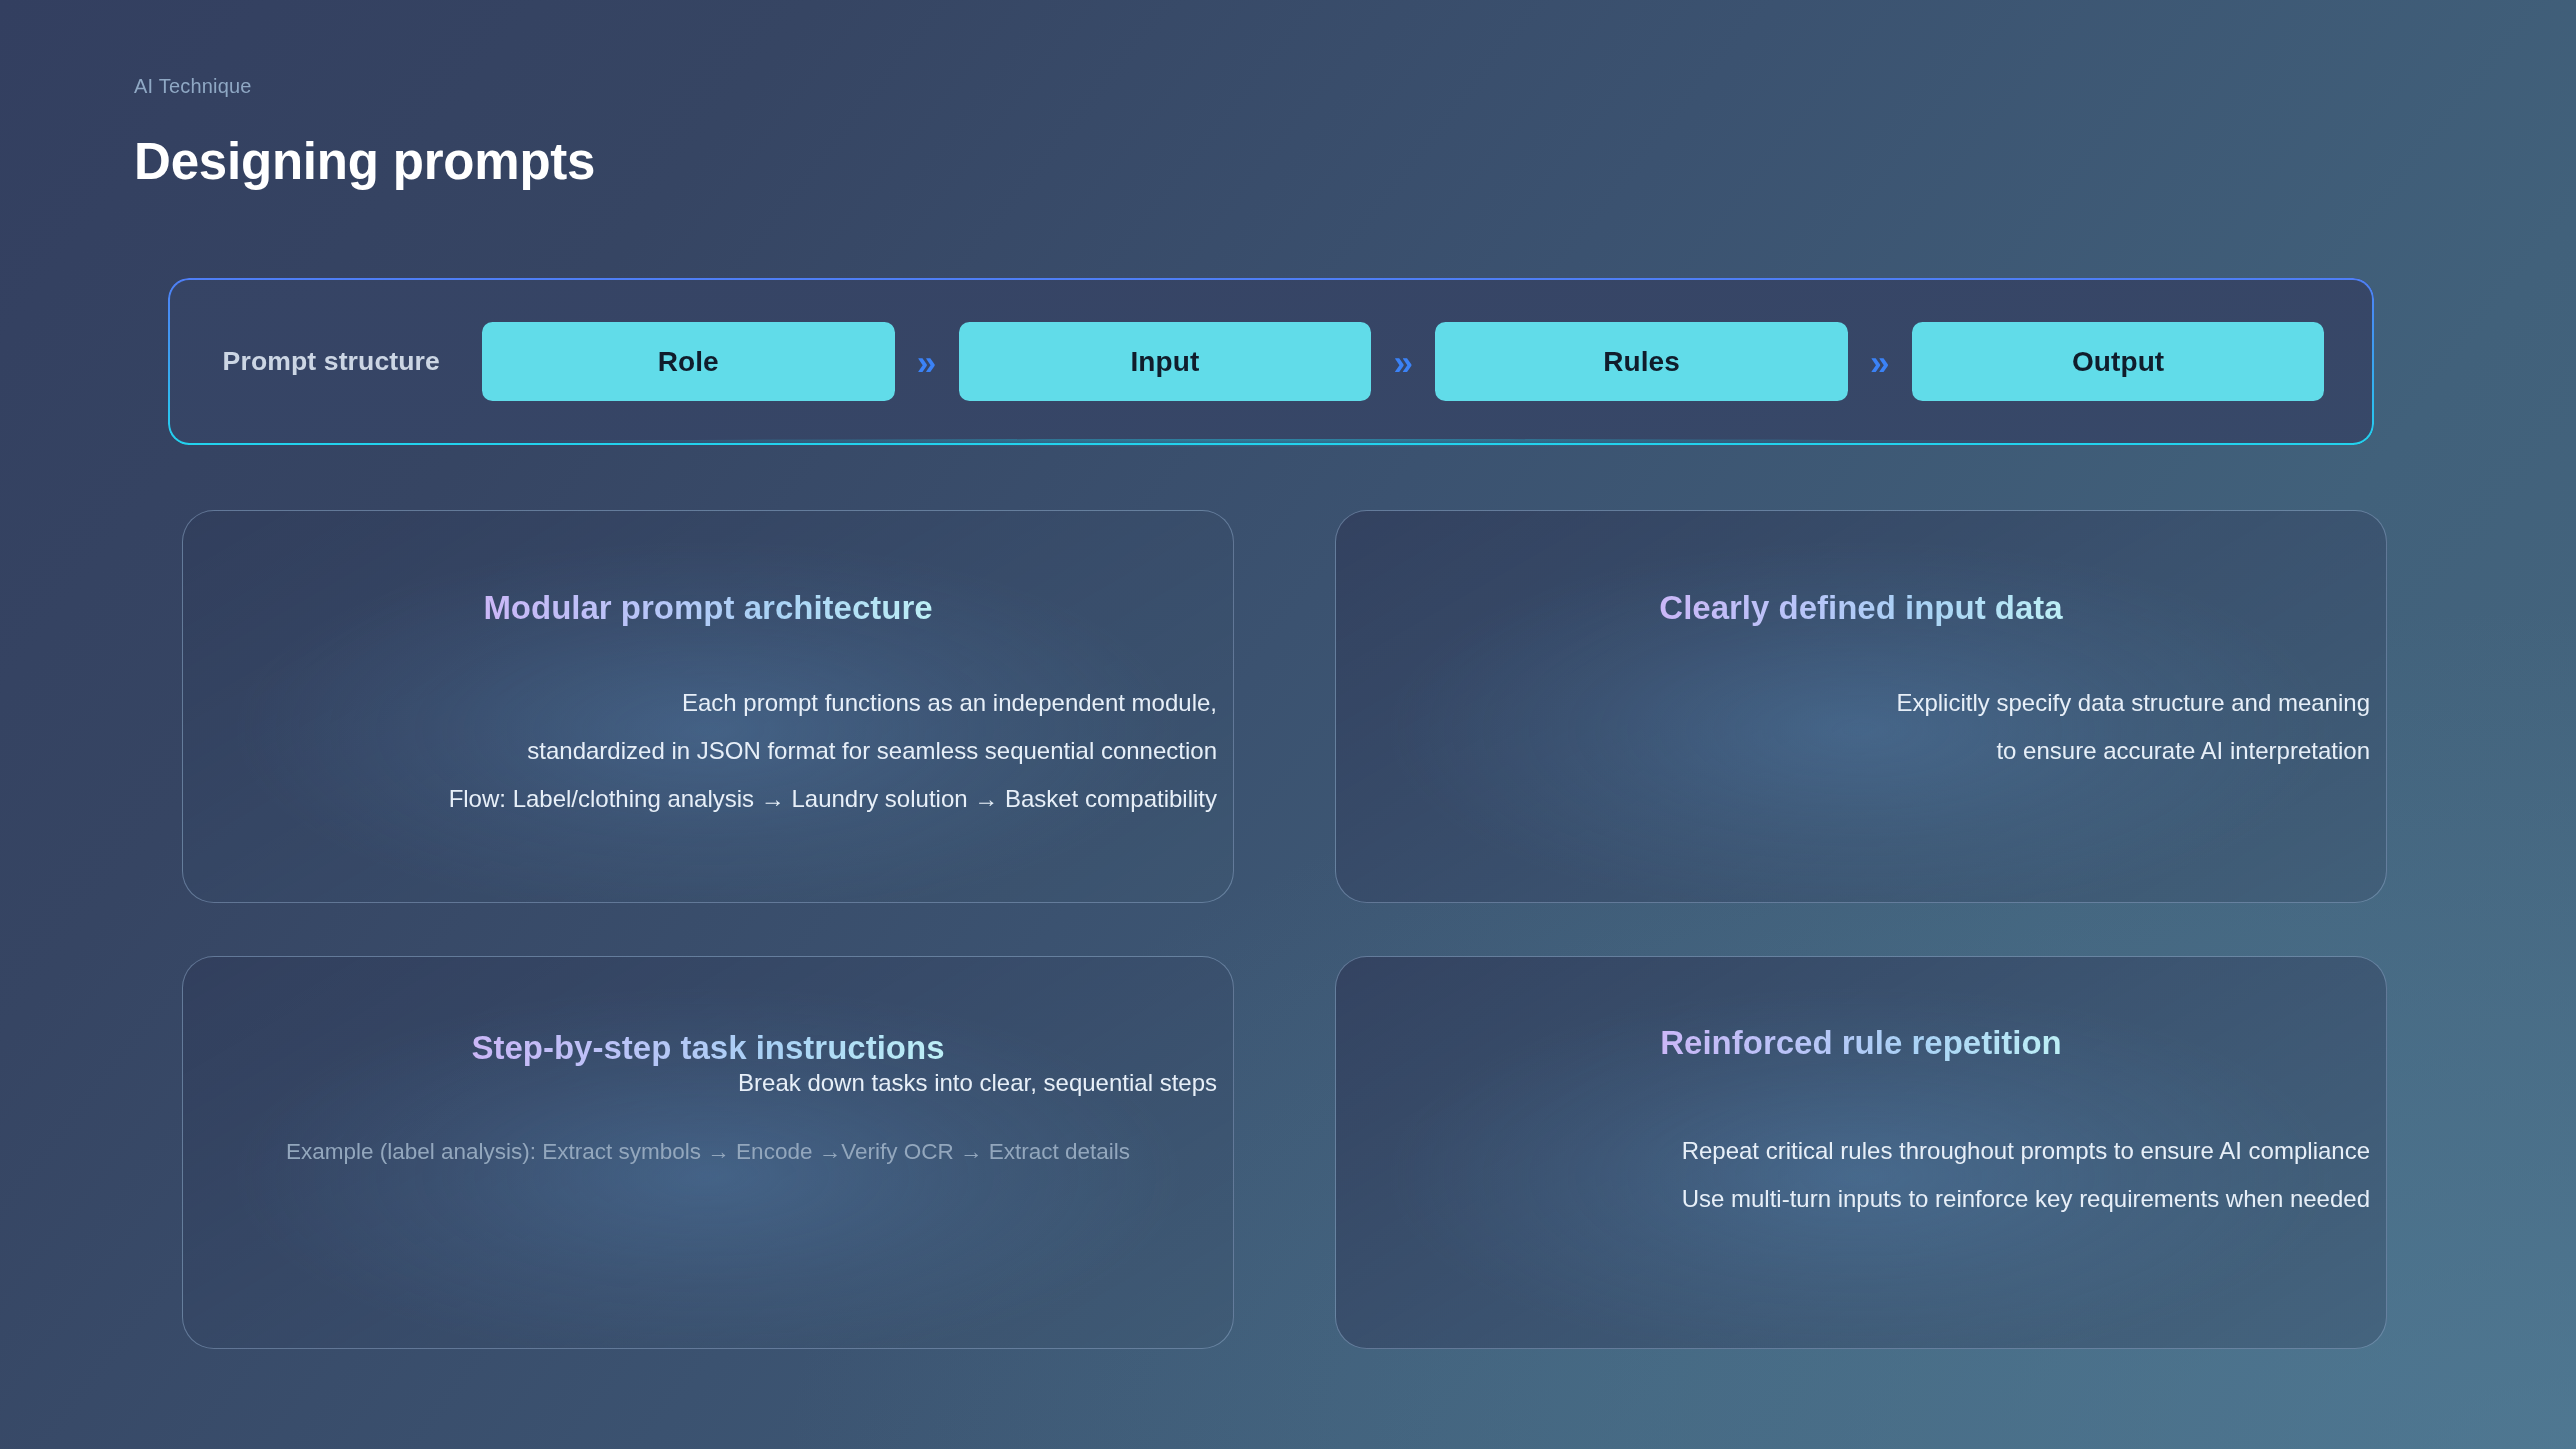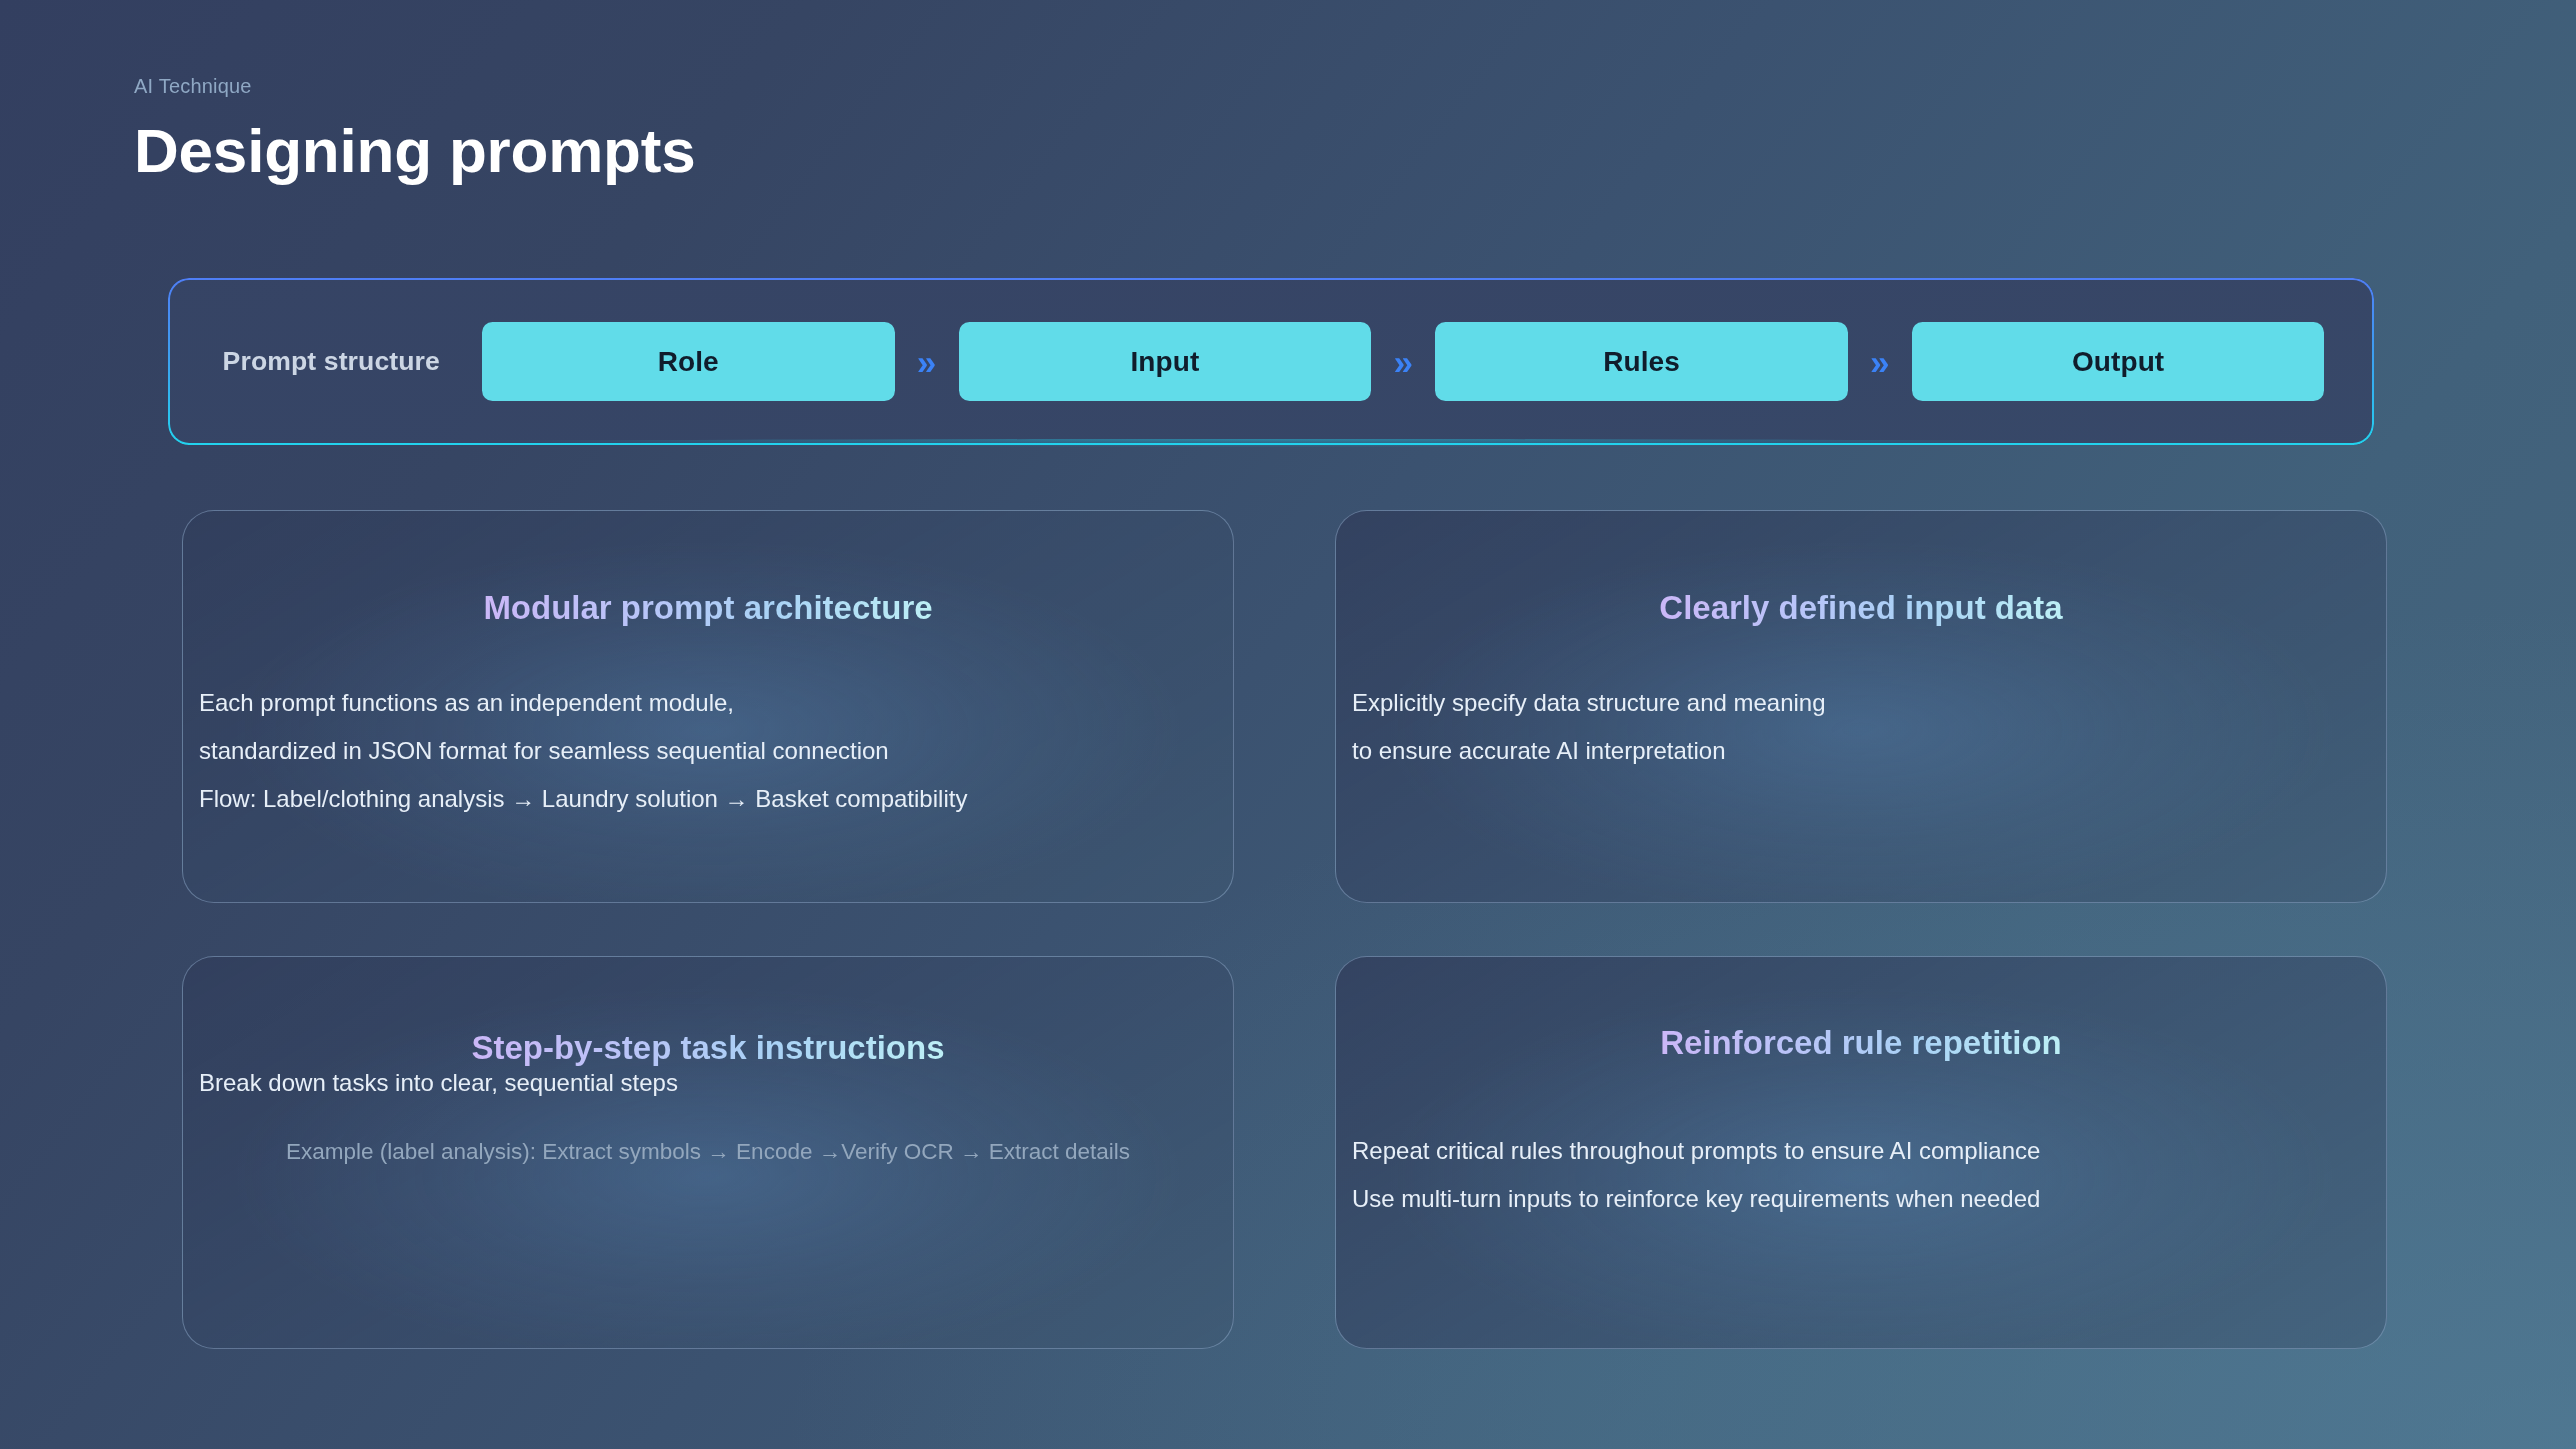--- a/index.html
+++ b/index.html
@@ -35,22 +35,22 @@
     width: 1449px;
   }
   .eyebrow {
     font-size: 20px;
     font-weight: 400;
     color: #8fa8c4;
     letter-spacing: 0.2px;
     line-height: 1.2;
   }
   .page-title {
-    margin-top: 18px;
-    font-size: 62px;
+    margin-top: 35px;
+    font-size: 51px;
     font-weight: 700;
     color: #ffffff;
     letter-spacing: -0.2px;
     line-height: 1.12;
   }
 
   
   #structure-bar {
     position: absolute;
     left: 168px;
@@ -169,21 +169,21 @@
     background: linear-gradient(92deg, #cbb7f7 0%, #b9c4f8 34%, #a9d2f5 64%, #bdf0f6 100%);
     -webkit-background-clip: text;
     background-clip: text;
     color: transparent;
     -webkit-text-fill-color: transparent;
     white-space: nowrap;
   }
   .card-lines {
     display: flex;
     flex-direction: column;
-    align-items: flex-start;
+    align-items: flex-end;
     width: 100%;
   }
   .card-line {
     font-size: 24px;
     font-weight: 400;
     color: #e7eff8;
     text-align: center;
     line-height: 1.28;
     white-space: nowrap;
   }

